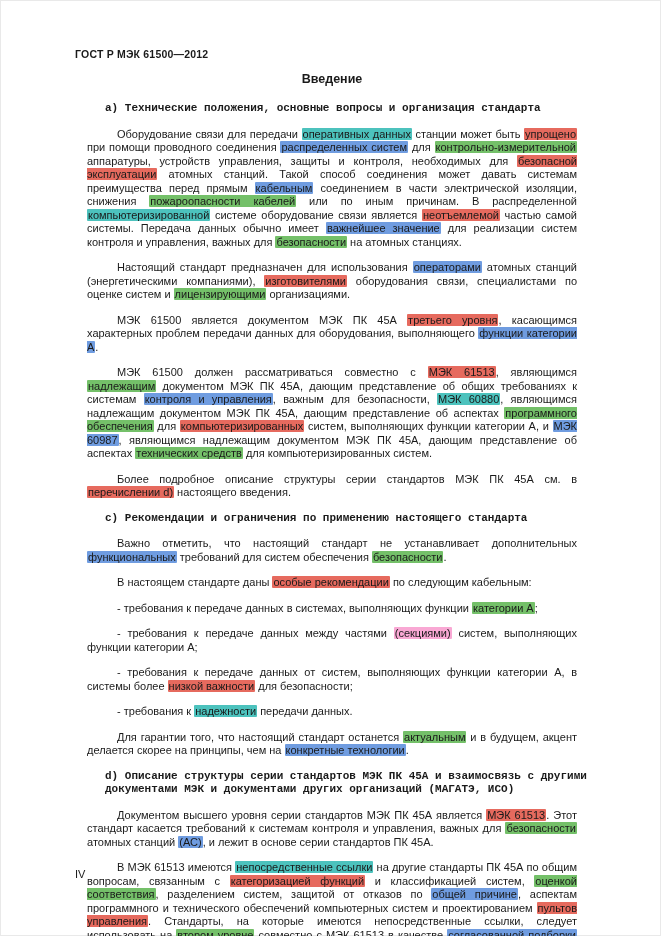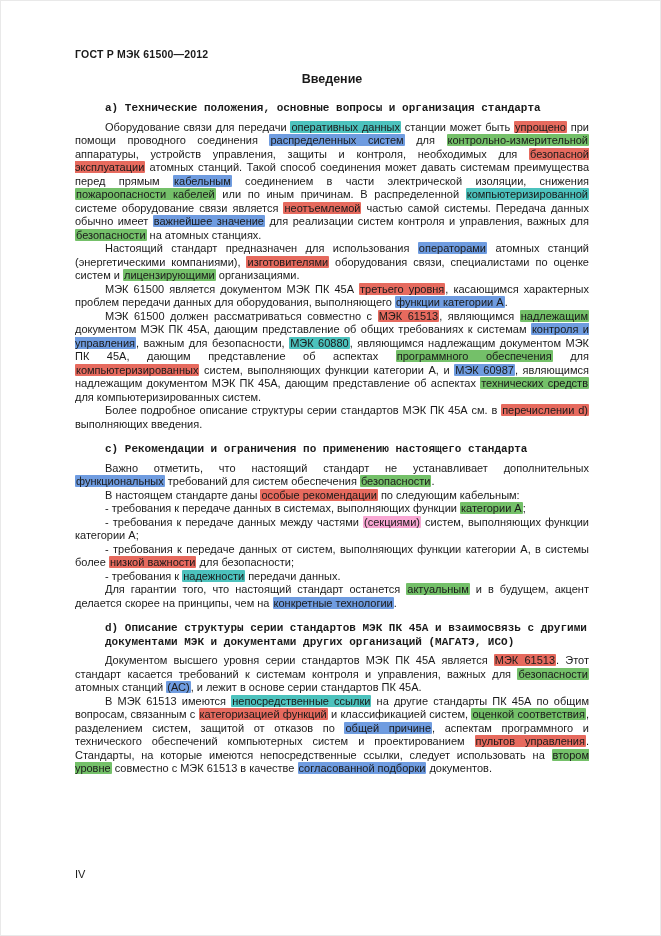--- a/index.html
+++ b/index.html
@@ -38,21 +38,21 @@
     margin: 12px 0 5px 0;
     padding-left: 30px;
     text-align: left;
     font-family: Liberation Mono, monospace;
   }
   .para {
     font-size: 11px;
     line-height: 13.5px;
     text-align: justify;
     text-indent: 30px;
-    margin: 0;
+    margin: 12px;
   }
   .hl {
     padding: 0 1px;
     border-radius: 1px;
   }
   .doc-footer {
     position: absolute;
     left: 75px;
     top: 868px;
     font-size: 11px;
@@ -63,21 +63,21 @@
 
 <div class="page">
   <div class="doc-header">ГОСТ Р МЭК 61500—2012</div>
   <h1 class="doc-title">Введение</h1>
   <div class="doc-body">
       <div class="sec-heading">a) Технические положения, основные вопросы и организация стандарта</div>
       <p class="para"><span>Оборудование связи для передачи </span><span class="hl" style="background-color: rgb(76, 194, 189);">оперативных данных</span><span> станции может быть </span><span class="hl" style="background-color: rgb(230, 106, 94);">упрощено</span><span> при помощи проводного соединения </span><span class="hl" style="background-color: rgb(111, 156, 224);">распределенных систем</span><span> для </span><span class="hl" style="background-color: rgb(116, 192, 105);">контрольно-измерительной</span><span> аппаратуры, устройств управления, защиты и контроля, необходимых для </span><span class="hl" style="background-color: rgb(230, 106, 94);">безопасной эксплуатации</span><span> атомных станций. Такой способ соединения может давать системам преимущества перед прямым </span><span class="hl" style="background-color: rgb(111, 156, 224);">кабельным</span><span> соединением в части электрической изоляции, снижения </span><span class="hl" style="background-color: rgb(116, 192, 105);">пожароопасности кабелей</span><span> или по иным причинам. В распределенной </span><span class="hl" style="background-color: rgb(76, 194, 189);">компьютеризированной</span><span> системе оборудование связи является </span><span class="hl" style="background-color: rgb(230, 106, 94);">неотъемлемой</span><span> частью самой системы. Передача данных обычно имеет </span><span class="hl" style="background-color: rgb(111, 156, 224);">важнейшее значение</span><span> для реализации систем контроля и управления, важных для </span><span class="hl" style="background-color: rgb(116, 192, 105);">безопасности</span><span> на атомных станциях.</span></p>
       <p class="para"><span>Настоящий стандарт предназначен для использования </span><span class="hl" style="background-color: rgb(111, 156, 224);">операторами</span><span> атомных станций (энергетическими компаниями), </span><span class="hl" style="background-color: rgb(230, 106, 94);">изготовителями</span><span> оборудования связи, специалистами по оценке систем и </span><span class="hl" style="background-color: rgb(116, 192, 105);">лицензирующими</span><span> организациями.</span></p>
       <p class="para"><span>МЭК 61500 является документом МЭК ПК 45А </span><span class="hl" style="background-color: rgb(230, 106, 94);">третьего уровня</span><span>, касающимся характерных проблем передачи данных для оборудования, выполняющего </span><span class="hl" style="background-color: rgb(111, 156, 224);">функции категории А</span><span>.</span></p>
       <p class="para"><span>МЭК 61500 должен рассматриваться совместно с </span><span class="hl" style="background-color: rgb(230, 106, 94);">МЭК 61513</span><span>, являющимся </span><span class="hl" style="background-color: rgb(116, 192, 105);">надлежащим</span><span> документом МЭК ПК 45А, дающим представление об общих требованиях к системам </span><span class="hl" style="background-color: rgb(111, 156, 224);">контроля и управления</span><span>, важным для безопасности, </span><span class="hl" style="background-color: rgb(76, 194, 189);">МЭК 60880</span><span>, являющимся надлежащим документом МЭК ПК 45А, дающим представление об аспектах </span><span class="hl" style="background-color: rgb(116, 192, 105);">программного обеспечения</span><span> для </span><span class="hl" style="background-color: rgb(230, 106, 94);">компьютеризированных</span><span> систем, выполняющих функции категории А, и </span><span class="hl" style="background-color: rgb(111, 156, 224);">МЭК 60987</span><span>, являющимся надлежащим документом МЭК ПК 45А, дающим представление об аспектах </span><span class="hl" style="background-color: rgb(116, 192, 105);">технических средств</span><span> для компьютеризированных систем.</span></p>
-      <p class="para"><span>Более подробное описание структуры серии стандартов МЭК ПК 45А см. в </span><span class="hl" style="background-color: rgb(230, 106, 94);">перечислении d)</span><span> выполняющих введения.</span></p>
+      <p class="para"><span>Более подробное описание структуры серии стандартов МЭК ПК 45А см. в </span><span class="hl" style="background-color: rgb(230, 106, 94);">перечислении d)</span><span> настоящего введения.</span></p>
       <div class="sec-heading">c) Рекомендации и ограничения по применению настоящего стандарта</div>
       <p class="para"><span>Важно отметить, что настоящий стандарт не устанавливает дополнительных </span><span class="hl" style="background-color: rgb(111, 156, 224);">функциональных</span><span> требований для систем обеспечения </span><span class="hl" style="background-color: rgb(116, 192, 105);">безопасности</span><span>.</span></p>
       <p class="para"><span>В настоящем стандарте даны </span><span class="hl" style="background-color: rgb(230, 106, 94);">особые рекомендации</span><span> по следующим кабельным:</span></p>
       <p class="para"><span>- требования к передаче данных в системах, выполняющих функции </span><span class="hl" style="background-color: rgb(116, 192, 105);">категории А</span><span>;</span></p>
       <p class="para"><span>- требования к передаче данных между частями </span><span class="hl" style="background-color: #f9a8d4;">(секциями)</span><span> систем, выполняющих функции категории А;</span></p>
       <p class="para"><span>- требования к передаче данных от систем, выполняющих функции категории А, в системы более </span><span class="hl" style="background-color: rgb(230, 106, 94);">низкой важности</span><span> для безопасности;</span></p>
       <p class="para"><span>- требования к </span><span class="hl" style="background-color: rgb(76, 194, 189);">надежности</span><span> передачи данных.</span></p>
       <p class="para"><span>Для гарантии того, что настоящий стандарт останется </span><span class="hl" style="background-color: rgb(116, 192, 105);">актуальным</span><span> и в будущем, акцент делается скорее на принципы, чем на </span><span class="hl" style="background-color: rgb(111, 156, 224);">конкретные технологии</span><span>.</span></p>
       <div class="sec-heading">d) Описание структуры серии стандартов МЭК ПК 45А и взаимосвязь с другими документами МЭК и документами других организаций (МАГАТЭ, ИСО)</div>
       <p class="para"><span>Документом высшего уровня серии стандартов МЭК ПК 45А является </span><span class="hl" style="background-color: rgb(230, 106, 94);">МЭК 61513</span><span>. Этот стандарт касается требований к системам контроля и управления, важных для </span><span class="hl" style="background-color: rgb(116, 192, 105);">безопасности</span><span> атомных станций </span><span class="hl" style="background-color: rgb(111, 156, 224);">(АС)</span><span>, и лежит в основе серии стандартов ПК 45А.</span></p>

